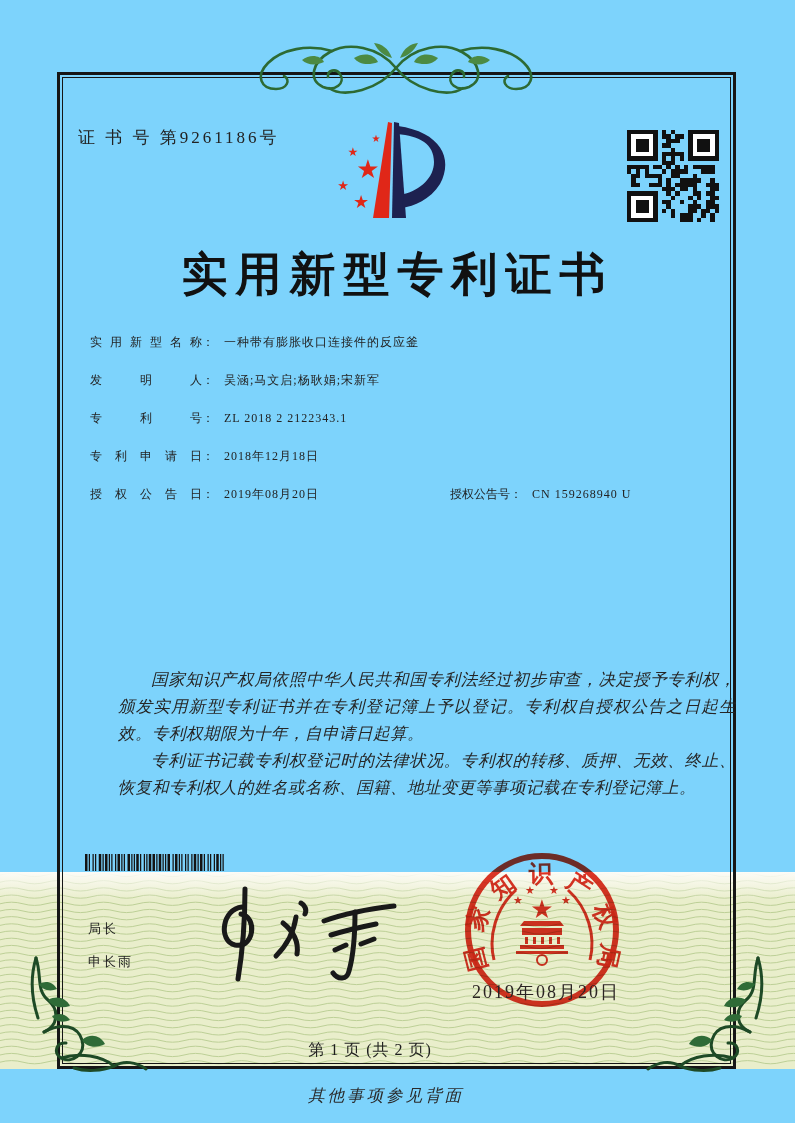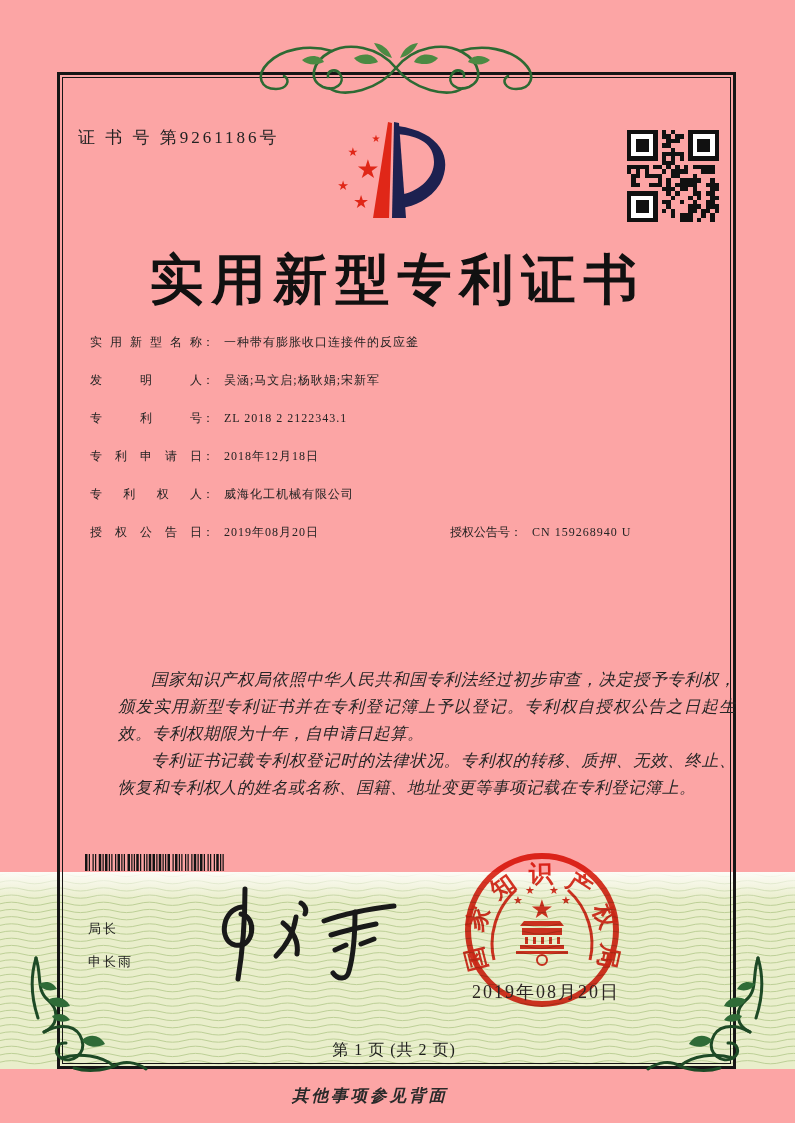--- a/index.html
+++ b/index.html
@@ -1,24 +1,24 @@
 <!DOCTYPE html>
 <html><head>
 <meta charset="utf-8">
 <style>
   html,body{margin:0;padding:0;}
-  .page{position:relative;width:795px;height:1123px;background:#fca5a5;overflow:hidden;
+  .page{position:relative;width:795px;height:1123px;background:#7dd3fc;overflow:hidden;
         font-family:"Liberation Serif","DejaVu Serif",serif;color:#1d1d1d;}
   .frame{position:absolute;left:57px;top:72px;width:673px;height:991px;border:3px solid #161616;}
   .frame-inner{position:absolute;inset:2px;border:1px solid #161616;}
   .cert-no{position:absolute;left:78px;top:126px;font-size:17px;letter-spacing:3px;color:#222;}
   .logo{position:absolute;left:328px;top:110px;width:150px;height:130px;}
   .qr{position:absolute;left:627px;top:130px;width:92px;height:92px;}
   .title{position:absolute;left:0;top:244px;width:795px;text-align:center;
-         font-size:54px;font-weight:700;letter-spacing:8px;color:#111;}
+         font-size:46px;font-weight:700;letter-spacing:8px;color:#111;}
   .fields{position:absolute;left:90px;top:334px;width:640px;font-size:12px;}
   .field-row{margin-bottom:21px;white-space:nowrap;}
   .flabel{display:inline-block;width:112px;text-align:justify;text-align-last:justify;color:#232323;}
   .colon{display:inline-block;margin-right:10px;}
   .fvalue{letter-spacing:1px;color:#232323;}
   .grant-row{position:relative;}
   .grant-no{position:absolute;left:360px;top:0;white-space:nowrap;}
   .paras{position:absolute;left:90px;top:666px;width:618px;font-size:16.5px;line-height:27px;
          font-style:italic;letter-spacing:0.5px;text-align:justify;color:#262626;margin-left:28px;}
   .paras p{margin:0;text-indent:2em;}
@@ -26,23 +26,23 @@
   .band-fade{position:absolute;left:0;top:872px;width:795px;height:28px;
              background:linear-gradient(#fdfcf7,rgba(253,252,247,0));}
   .barcode{position:absolute;left:85px;top:854px;width:153px;height:17px;}
   .officer{position:absolute;left:88px;top:912px;font-family:"DejaVu Sans","Liberation Sans",sans-serif;
            font-size:13px;letter-spacing:2px;line-height:33px;color:#1c1c1c;}
   .signature{position:absolute;left:208px;top:883px;width:200px;height:105px;}
   .seal{position:absolute;left:462px;top:850px;width:160px;height:160px;mix-blend-mode:multiply;}
   .seal-date{position:absolute;left:472px;top:980px;width:190px;font-size:18px;letter-spacing:2px;
              color:#2b2423;white-space:nowrap;}
   .page-num{position:absolute;left:0;top:1040px;width:740px;text-align:center;font-size:16px;
-            letter-spacing:1px;color:#1e1e1e;margin-left:24px;}
-  .back-note{position:absolute;left:0;top:1085px;width:740px;text-align:center;font-size:16.5px;
-             font-style:italic;letter-spacing:3px;color:#2a2a2a;font-weight:bold;}
+            letter-spacing:1px;color:#1e1e1e;}
+  .back-note{position:absolute;left:16px;top:1085px;width:740px;text-align:center;font-size:16.5px;
+             font-style:italic;letter-spacing:3px;color:#2a2a2a;}
   .top-ornament{position:absolute;left:246px;top:36px;width:300px;height:64px;}
   .corner-orn{position:absolute;width:122px;height:120px;}
   .corner-left{left:26px;top:956px;}
   .corner-right{left:646px;top:956px;transform:scaleX(-1);}
 </style>
 </head>
 <body>
 
 <div class="page">
 
@@ -300,23 +300,20 @@
     </div>
     <div class="field-row">
       <span class="flabel">发明人</span><span class="colon">：</span><span class="fvalue">吴涵;马文启;杨耿娟;宋新军</span>
     </div>
     <div class="field-row">
       <span class="flabel">专利号</span><span class="colon">：</span><span class="fvalue">ZL 2018 2 2122343.1</span>
     </div>
     <div class="field-row">
       <span class="flabel">专利申请日</span><span class="colon">：</span><span class="fvalue">2018年12月18日</span>
     </div>
-    <div class="field-row">
-      <span class="flabel">专利权人</span><span class="colon">：</span><span class="fvalue">威海化工机械有限公司</span>
-    </div>
     <div class="field-row grant-row">
       <span class="flabel">授权公告日</span><span class="colon">：</span><span class="fvalue">2019年08月20日</span>
       <span class="grant-no">
         <span>授权公告号</span><span class="colon">：</span><span class="fvalue">CN 159268940 U</span>
       </span>
     </div>
   </div>
 
   <div class="paras">
     <p>国家知识产权局依照中华人民共和国专利法经过初步审查，决定授予专利权，颁发实用新型专利证书并在专利登记簿上予以登记。专利权自授权公告之日起生效。专利权期限为十年，自申请日起算。</p>

